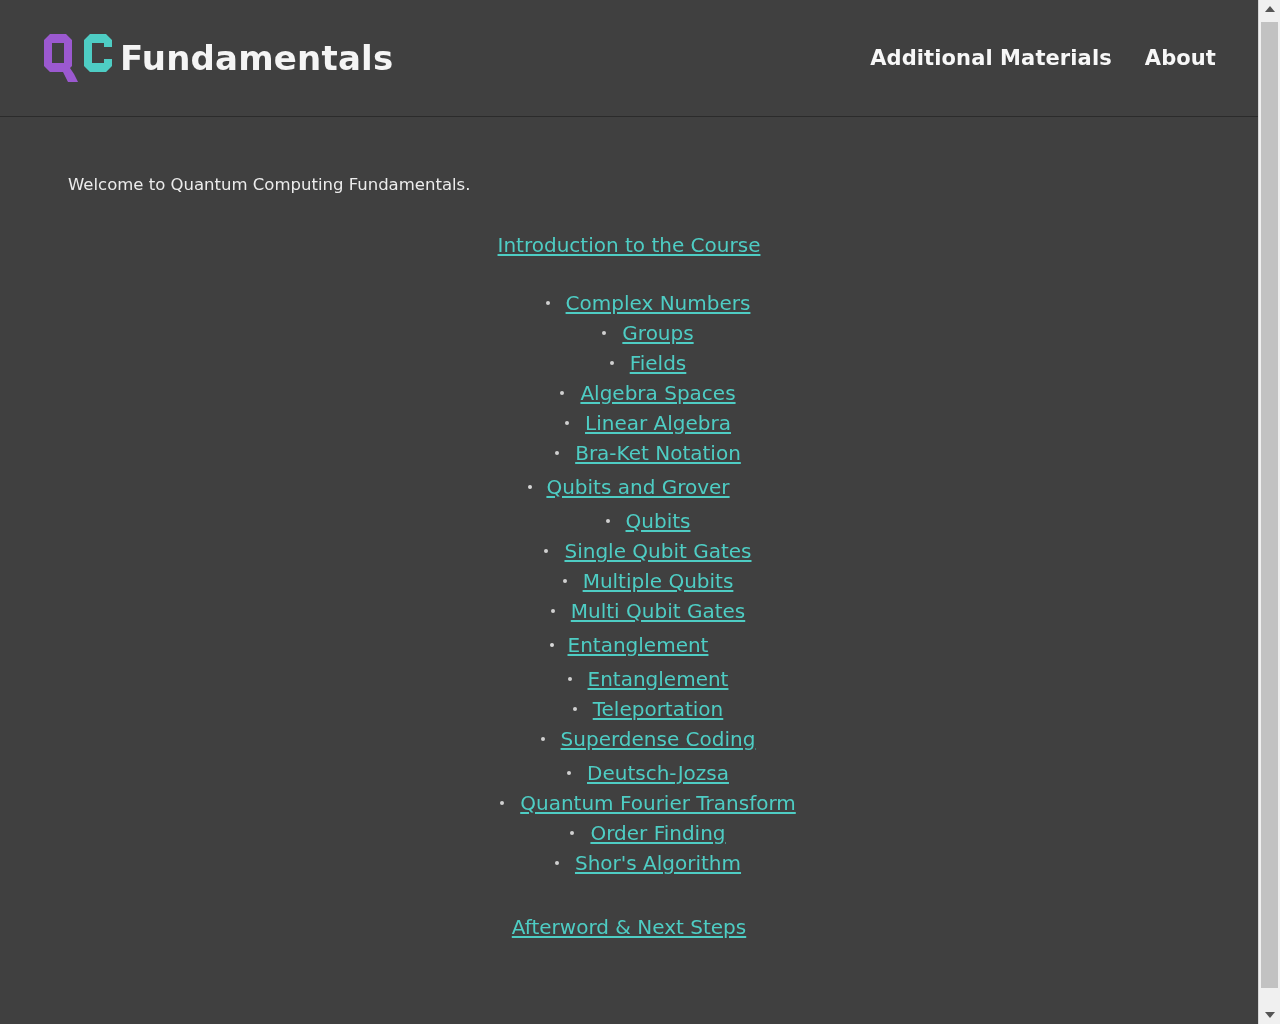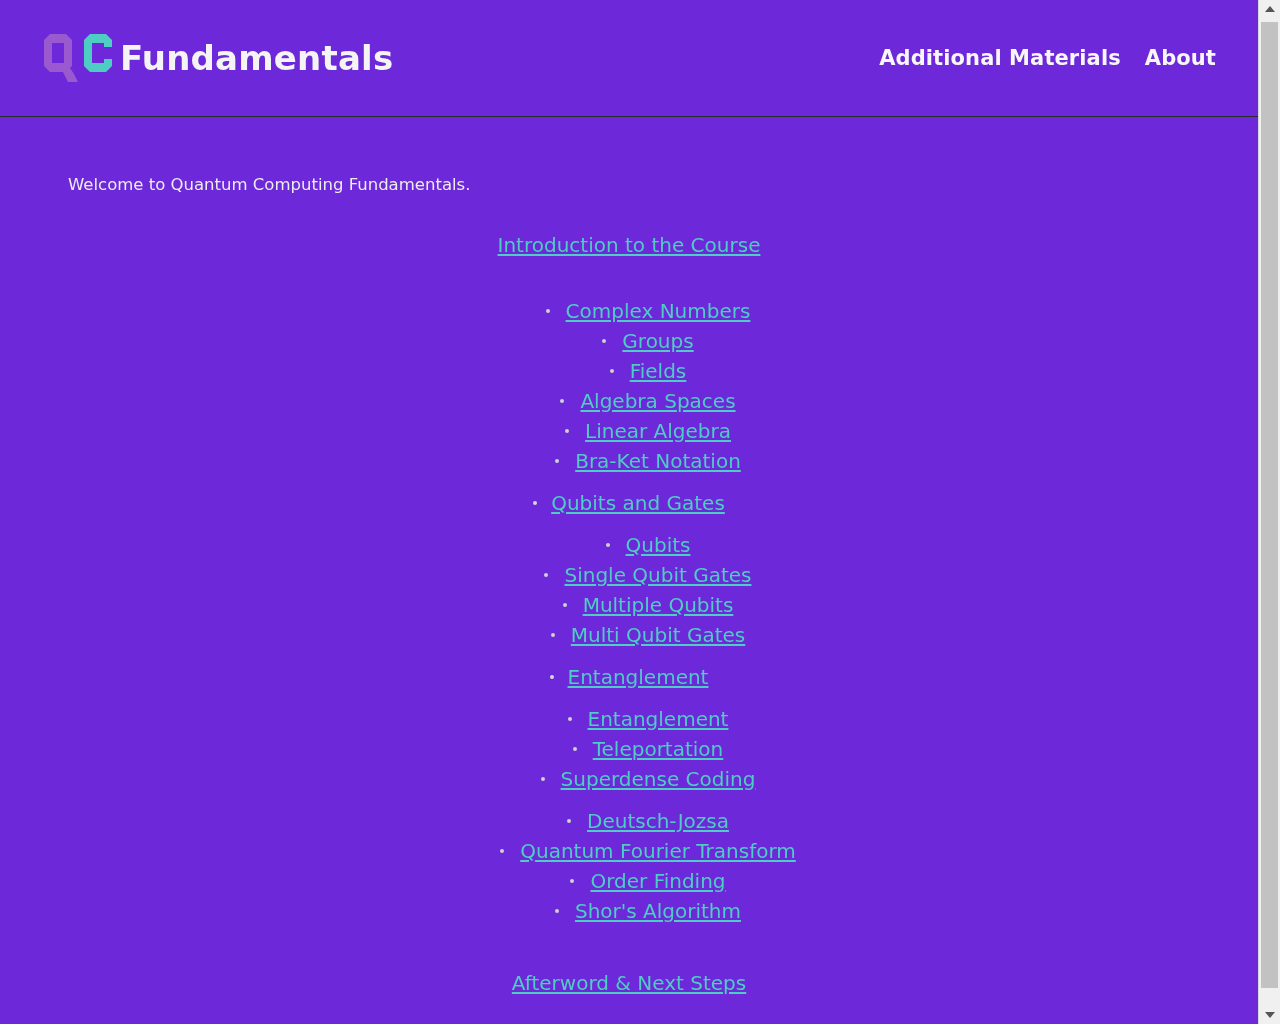--- a/index.html
+++ b/index.html
@@ -13,21 +13,21 @@
     font-family: "DejaVu Sans", sans-serif;
     color: #f2f2f2;
   }
 
   
   #page {
     position: absolute;
     left: 0; top: 0;
     width: 1258px;
     height: 1024px;
-    background: #6d28d9;
+    background: #404040;
     overflow: hidden;
   }
 
   
   #site-header {
     position: relative;
     height: 117px;
     border-bottom: 1px solid #2b2b2b;
     display: flex;
     align-items: center;
@@ -48,21 +48,21 @@
     color: #f4f4f4;
     letter-spacing: 0.2px;
     margin-left: 2px;
     line-height: 1;
   }
 
   #main-nav {
     margin-left: auto;
     display: flex;
     align-items: flex-end;
-    gap: 24px;
+    gap: 33px;
     padding-right: 18px;
   }
   #main-nav a {
     font-family: "DejaVu Sans", sans-serif;
     font-size: 21px;
     font-weight: bold;
     color: #f7f7f7;
     text-decoration: none;
     letter-spacing: 0.1px;
     white-space: nowrap;
@@ -130,21 +130,21 @@
     position: absolute;
     left: 0;
     top: 12px;
     width: 4px;
     height: 4px;
     border-radius: 50%;
     background: #d8d8d8;
   }
   ul.sub {
     list-style: none;
-    margin: 12px;
+    margin: 4px;
     padding: 0;
   }
   ul.sub > li {
     line-height: 28px;
     margin: 0;
     padding: 0;
   }
   .bullet-line.sub-bullet { padding-left: 20px; }
   .bullet-line.sub-bullet::before {
     width: 4px; height: 4px;
@@ -228,21 +228,21 @@
 
     <ul class="chapters" id="chapter-list">
         <li><ul class="sub">
             <li><span class="sub-indent"></span><span class="bullet-line sub-bullet"><a class="tlink" href="#">Complex Numbers</a></span></li>
             <li><span class="sub-indent"></span><span class="bullet-line sub-bullet"><a class="tlink" href="#">Groups</a></span></li>
             <li><span class="sub-indent"></span><span class="bullet-line sub-bullet"><a class="tlink" href="#">Fields</a></span></li>
             <li><span class="sub-indent"></span><span class="bullet-line sub-bullet"><a class="tlink" href="#">Algebra Spaces</a></span></li>
             <li><span class="sub-indent"></span><span class="bullet-line sub-bullet"><a class="tlink" href="#">Linear Algebra</a></span></li>
             <li><span class="sub-indent"></span><span class="bullet-line sub-bullet"><a class="tlink" href="#">Bra-Ket Notation</a></span></li>
           </ul></li>
-        <li><span class="bullet-line"><a class="tlink" href="#">Qubits and Gates</a></span><ul class="sub">
+        <li><span class="bullet-line"><a class="tlink" href="#">Qubits and Grover</a></span><ul class="sub">
             <li><span class="sub-indent"></span><span class="bullet-line sub-bullet"><a class="tlink" href="#">Qubits</a></span></li>
             <li><span class="sub-indent"></span><span class="bullet-line sub-bullet"><a class="tlink" href="#">Single Qubit Gates</a></span></li>
             <li><span class="sub-indent"></span><span class="bullet-line sub-bullet"><a class="tlink" href="#">Multiple Qubits</a></span></li>
             <li><span class="sub-indent"></span><span class="bullet-line sub-bullet"><a class="tlink" href="#">Multi Qubit Gates</a></span></li>
           </ul></li>
         <li><span class="bullet-line"><a class="tlink" href="#">Entanglement</a></span><ul class="sub">
             <li><span class="sub-indent"></span><span class="bullet-line sub-bullet"><a class="tlink" href="#">Entanglement</a></span></li>
             <li><span class="sub-indent"></span><span class="bullet-line sub-bullet"><a class="tlink" href="#">Teleportation</a></span></li>
             <li><span class="sub-indent"></span><span class="bullet-line sub-bullet"><a class="tlink" href="#">Superdense Coding</a></span></li>
           </ul></li>

